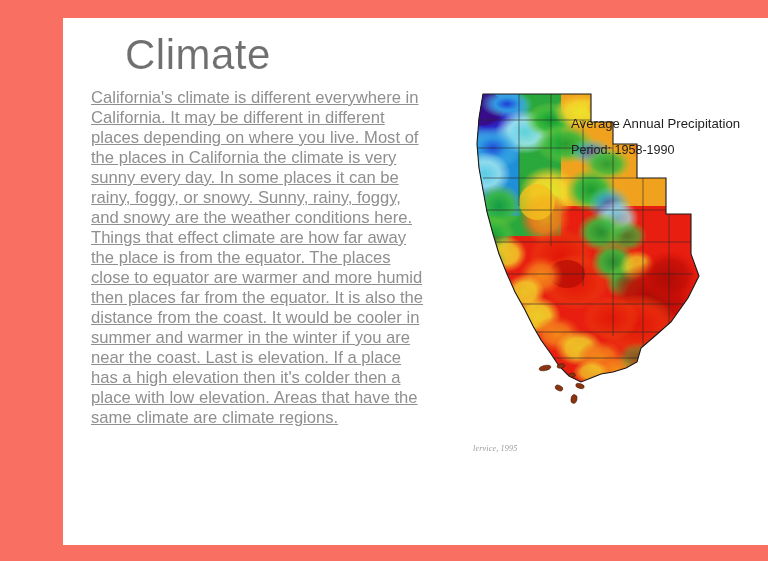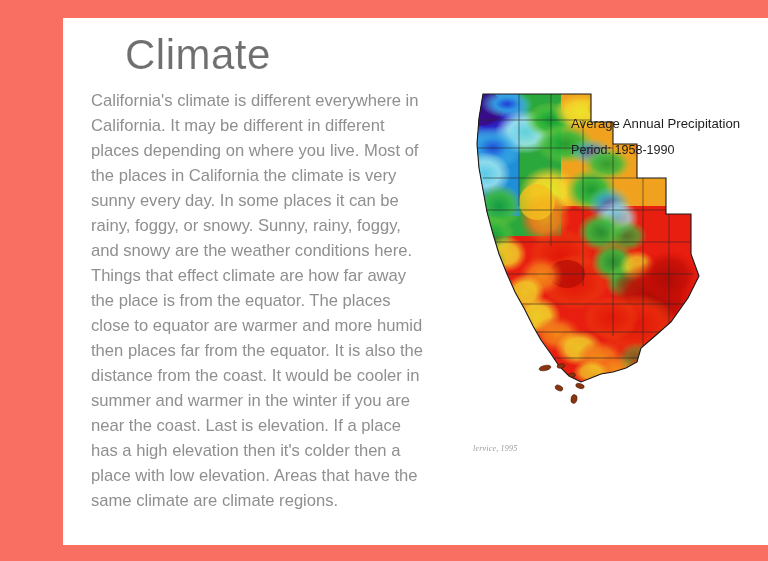--- a/index.html
+++ b/index.html
@@ -35,24 +35,25 @@
     line-height: 1.05;
     font-family: "Liberation Sans", sans-serif;
     -webkit-text-stroke: 0.15px #ffffff;
   }
   .body-text {
     position: absolute;
     left: 28px;
     top: 70px;
     width: 338px;
     font-size: 16.6px;
-    line-height: 25px;
+    line-height: 20px;
     color: #8f8f8f;
     font-family: "Liberation Sans", sans-serif;
     text-align: left;
+    text-decoration: underline;
   }
 
   
   .map-figure {
     position: absolute;
     left: 378px;
     top: 68px;
     width: 340px;
     height: 380px;
   }

